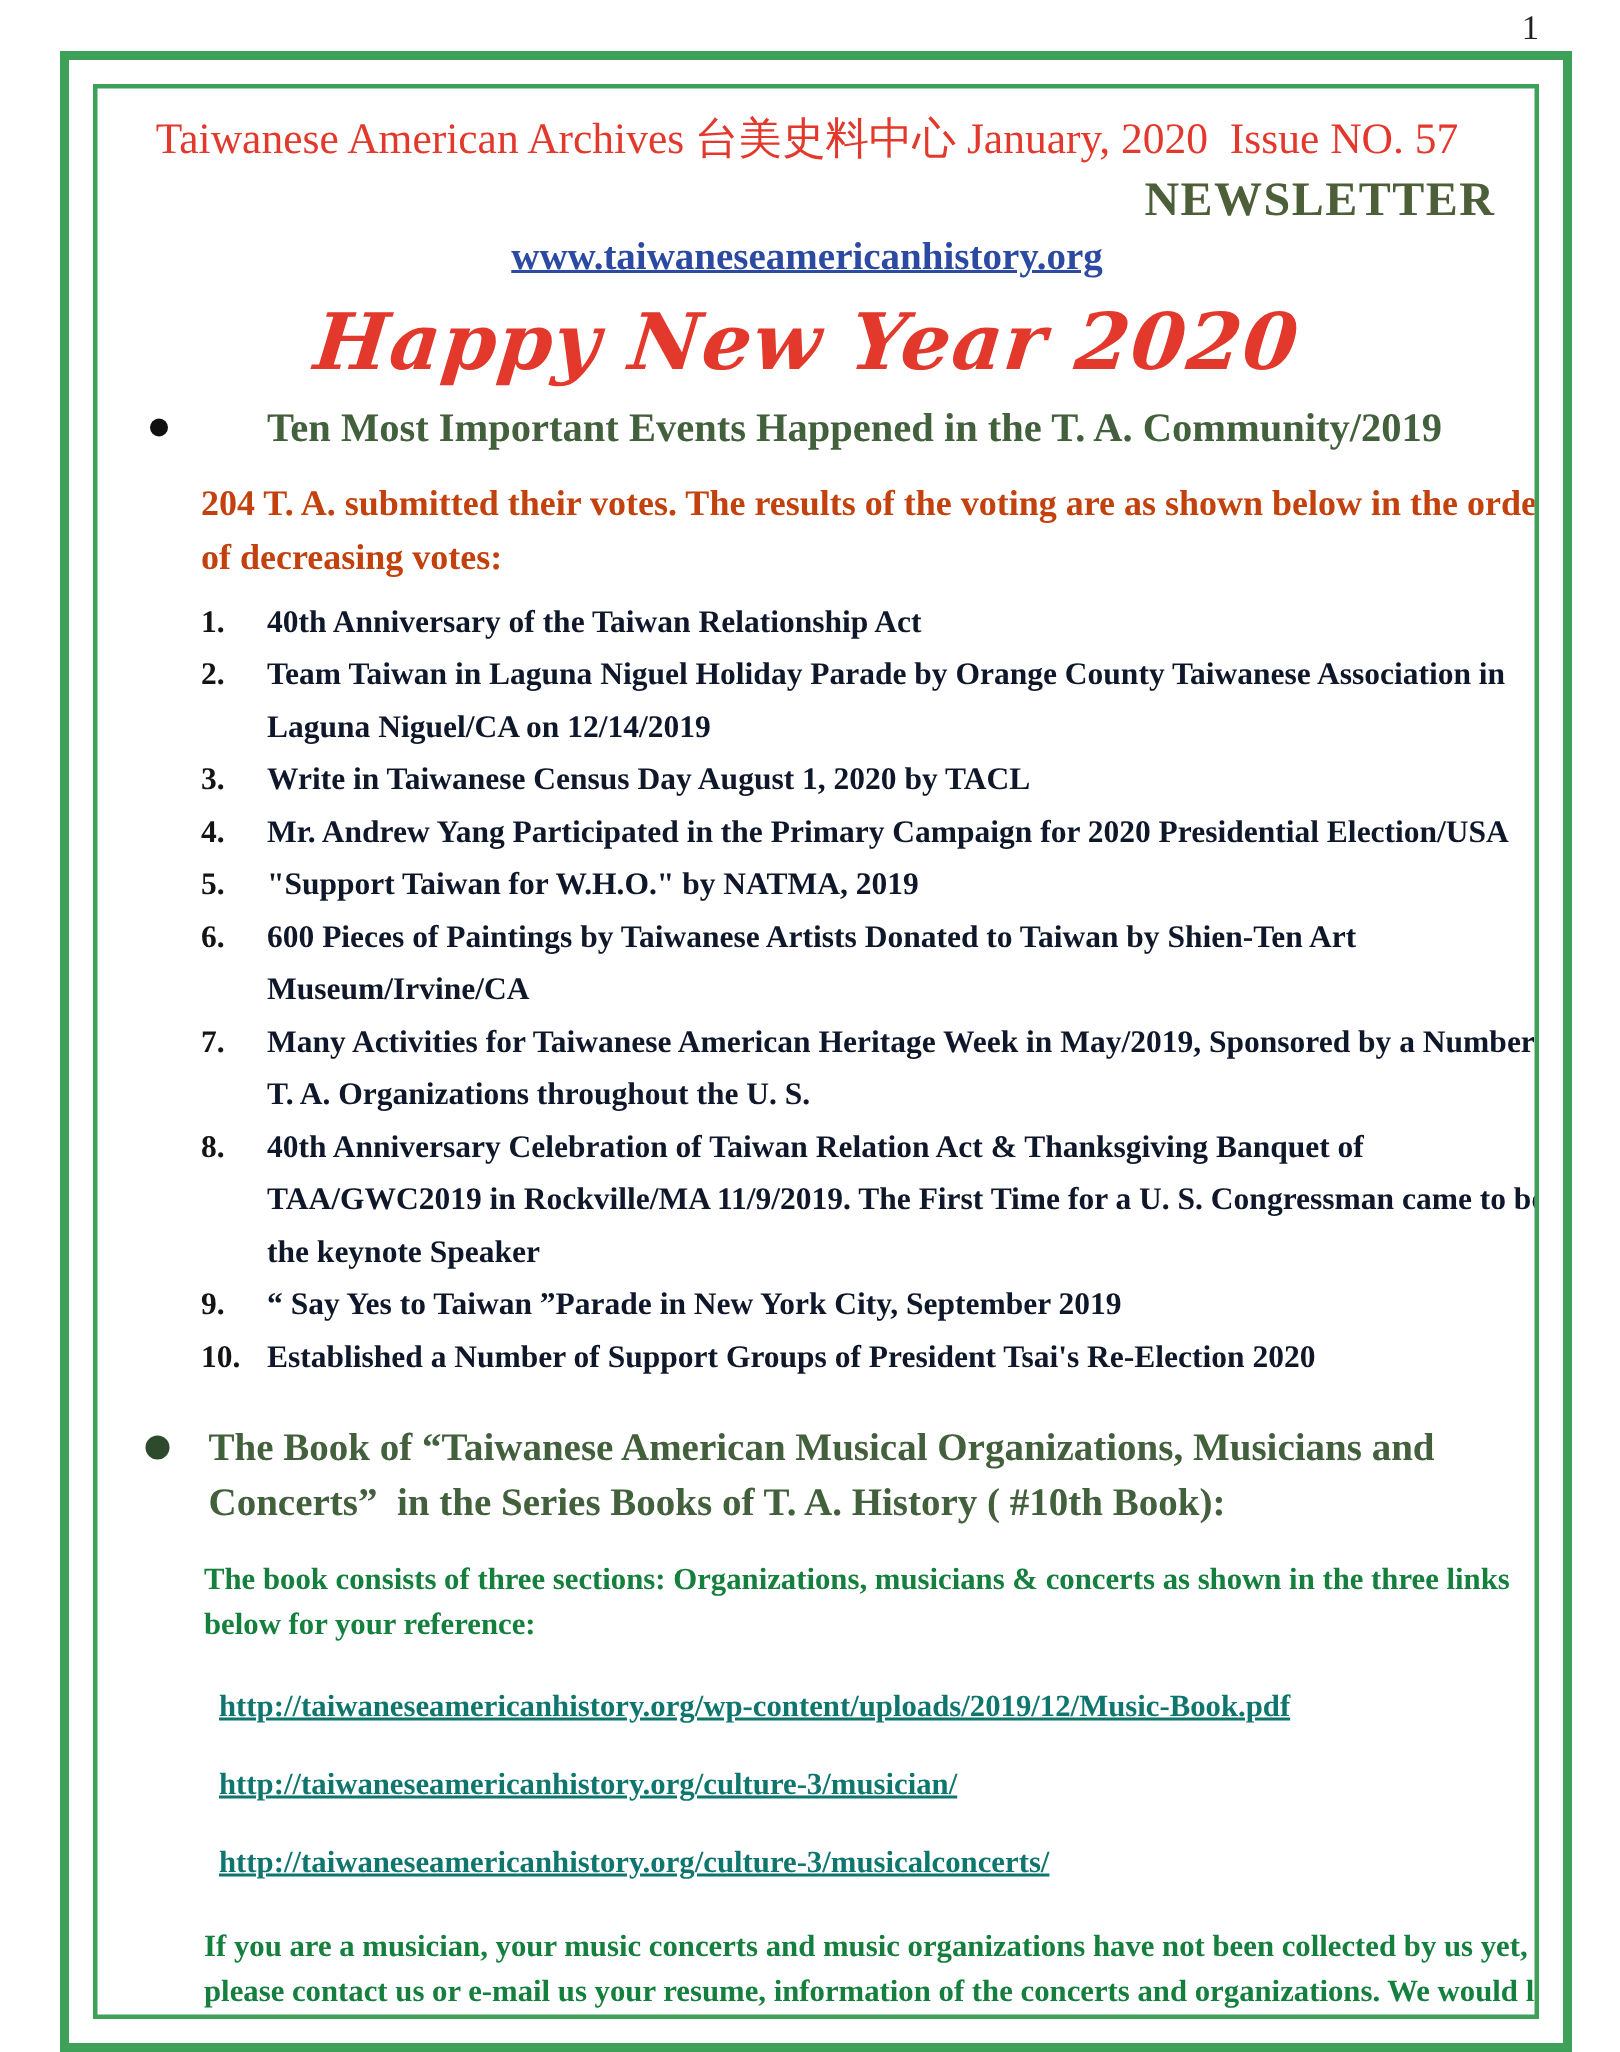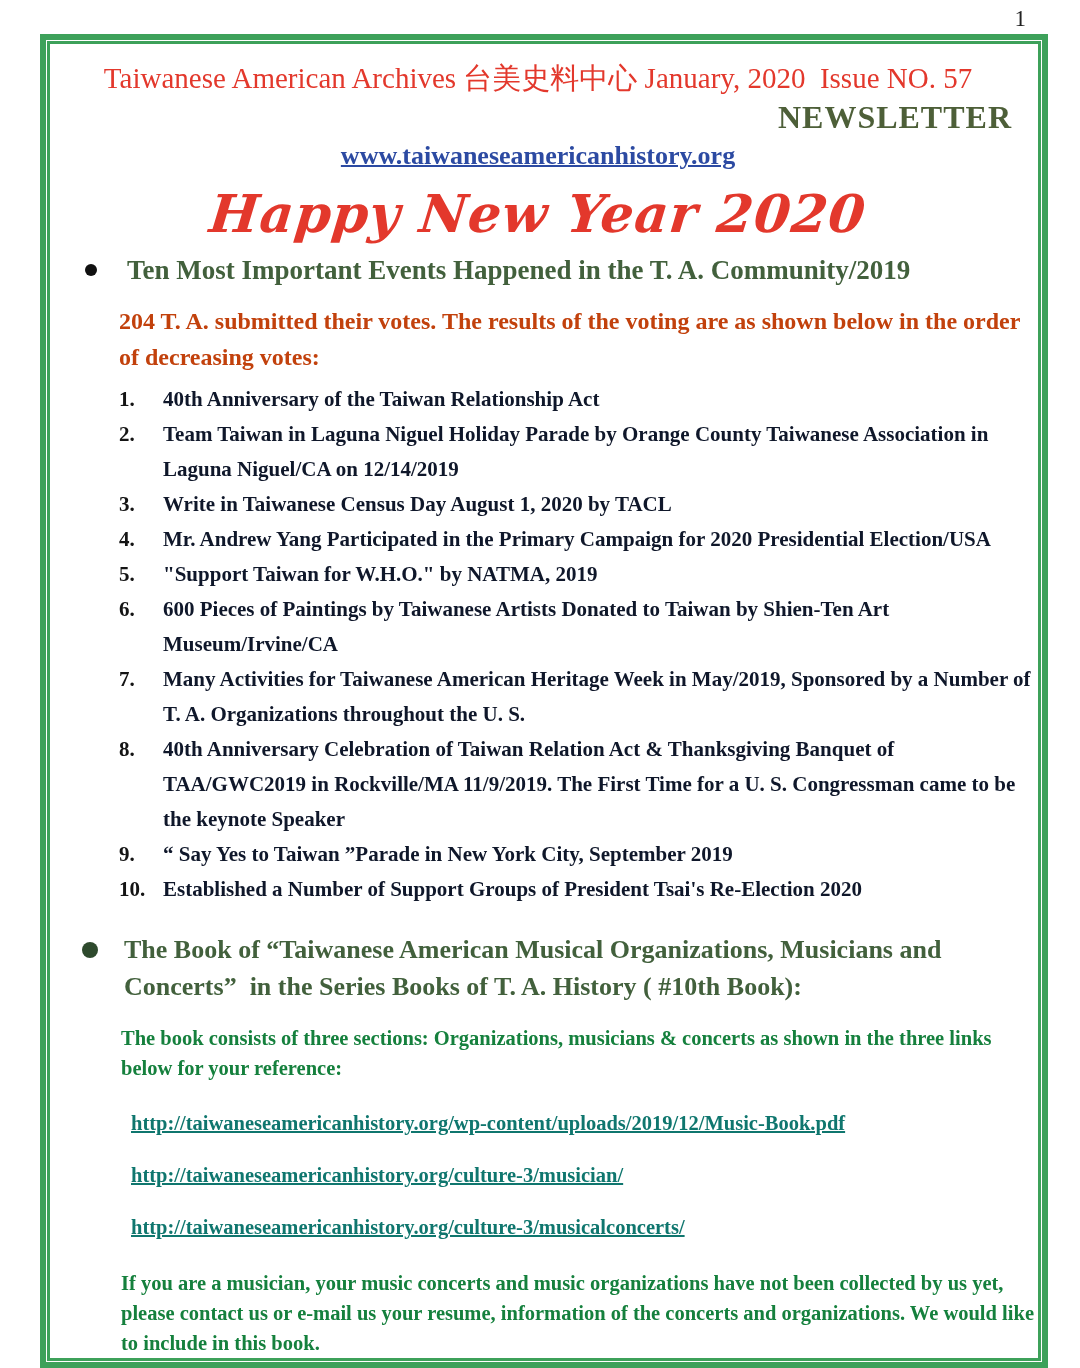--- a/index.html
+++ b/index.html
@@ -14,21 +14,21 @@
     position: absolute;
     top: 6px; right: 54px;
     font-size: 23px;
     color: #222;
   }
   .frame-outer {
     position: absolute;
     left: 40px; top: 34px;
     width: 1008px; height: 1334px;
     border: 6px solid #3da15a;
-    padding: 1px;
+    padding: 16px;
     background: #ffffff;
   }
   .frame-inner {
     width: 100%; height: 100%;
     border: 3px solid #3da15a;
     padding: 16px 26px 0 14px;
     overflow: hidden;
   }
   .masthead {
     text-align: center;
@@ -72,21 +72,21 @@
     align-items: flex-start;
     margin-left: 18px;
     margin-right: 10px;
     color: #42603c;
     font-weight: bold;
   }
   .section-head .head-text {
     white-space: pre-wrap;
     line-height: 1.45;
   }
-  .head-events { font-size: 27px; }
+  .head-events { font-size: 27px; gap: 36px; }
   .head-events .head-text { line-height: 1.2; }
   .bullet {
     flex: 0 0 auto;
     border-radius: 50%;
     display: inline-block;
   }
   .bullet-sm {
     width: 12px; height: 12px;
     background: #101010;
     margin: 10px 30px 0 3px;

